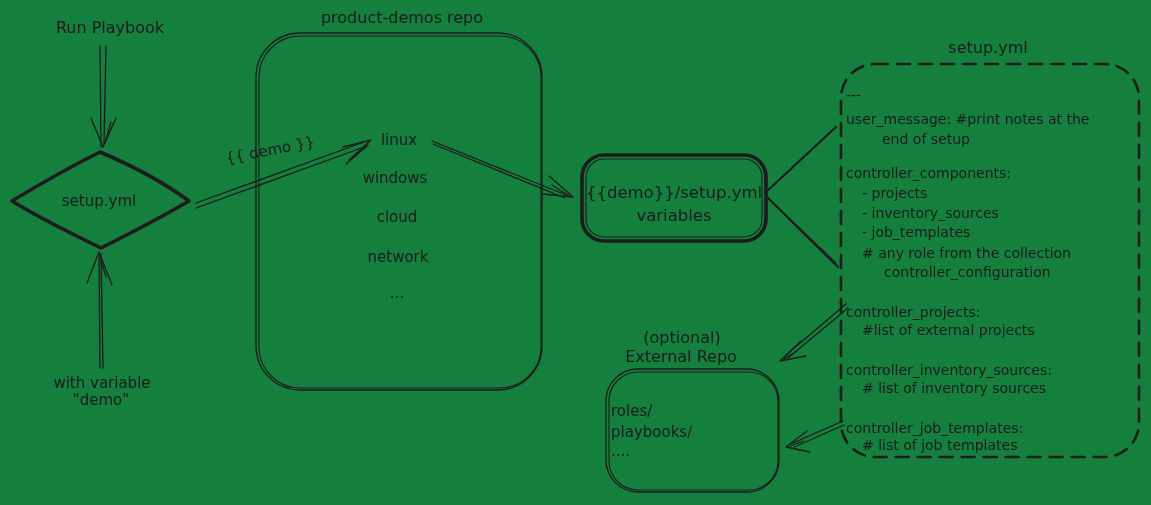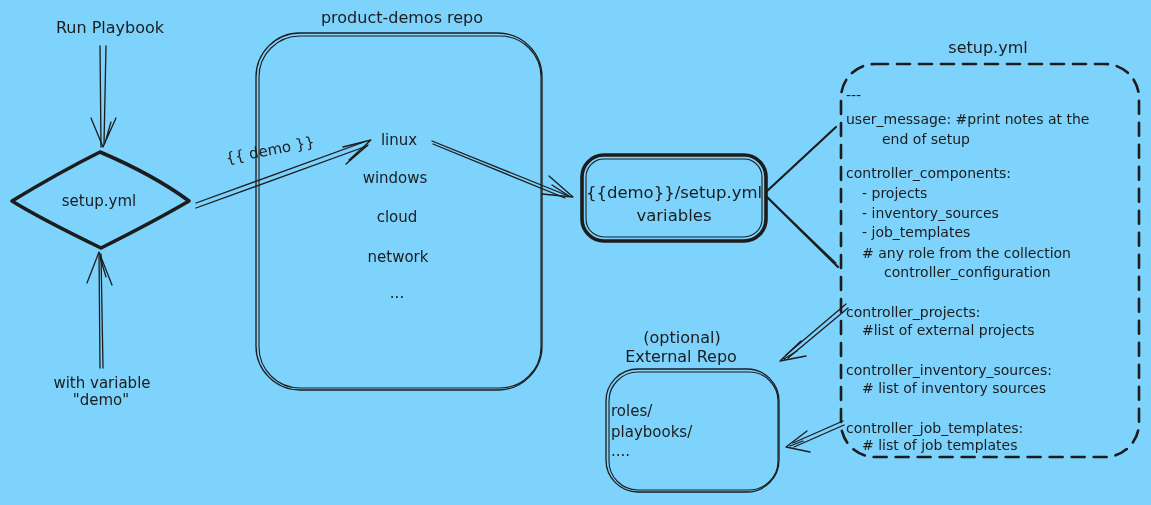--- a/index.html
+++ b/index.html
@@ -1,20 +1,20 @@
 <!DOCTYPE html>
 <html><head>
 <meta charset="utf-8">
 <style>
   html, body { margin: 0; padding: 0; background: #ffffff; }
   .stage {
     position: relative;
     width: 1151px;
     height: 505px;
-    background: #7dd3fc;
+    background: #15803d;
     font-family: "DejaVu Sans", sans-serif;
     overflow: hidden;
   }
   svg { position: absolute; left: 0; top: 0; }
   .ink  { stroke: #1c1c1c; fill: none; stroke-linecap: round; stroke-linejoin: round; }
   .w1   { stroke-width: 1.3; }
   .w1b  { stroke-width: 1.1; }
   .w2   { stroke-width: 2.2; }
   .w3   { stroke-width: 3.6; }
   .dash { stroke-width: 2.6; stroke-dasharray: 13 9; }

